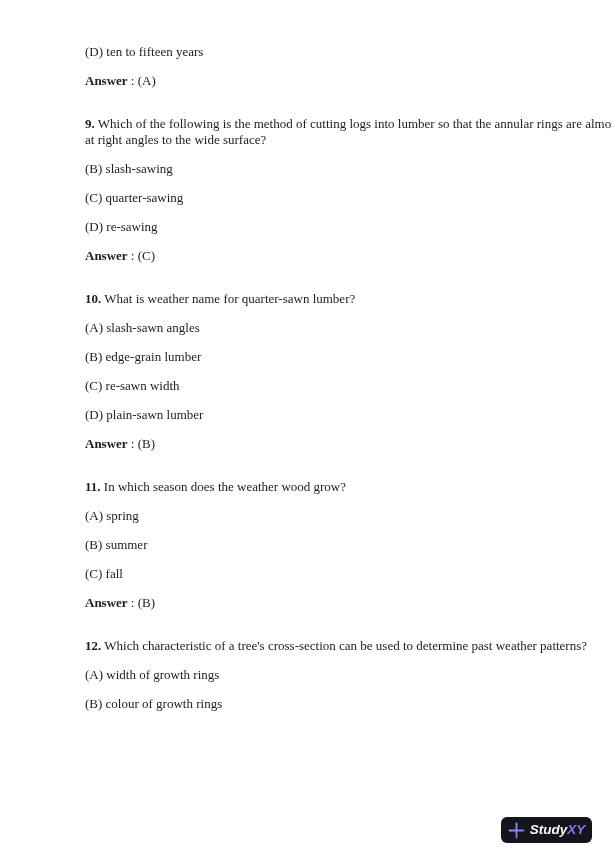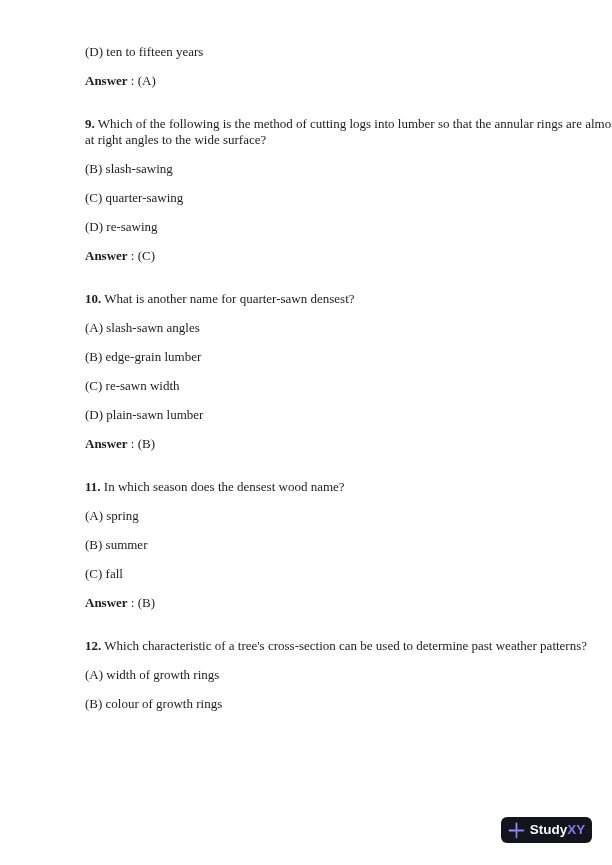--- a/index.html
+++ b/index.html
@@ -20,20 +20,21 @@
   b { font-weight: bold; }
   .badge {
     position: absolute; left: 501px; top: 817px;
     width: 91px; height: 26px;
     background: #14141d;
     border-radius: 6px;
     display: flex; align-items: center; justify-content: center; gap: 5px;
     font-family: "Liberation Sans", sans-serif;
     font-weight: 700; font-size: 13.5px; line-height: 26px;
     cursor: pointer;
+    font-style: italic;
   }
   .badge .study { color: #fafafa; }
   .badge .xy { color: #8577f0; }
   .plus { display: flex; align-items: center; }
 </style>
 </head>
 <body>
 
 <div class="content">
 
@@ -44,30 +45,30 @@
 
   <section class="block">
     <p class="line"><b>9.</b><span> Which of the following is the method of cutting logs into lumber so that the annular rings are almost at right angles to the wide surface?</span></p>
     <p class="line">(B) slash-sawing</p>
     <p class="line">(C) quarter-sawing</p>
     <p class="line">(D) re-sawing</p>
     <p class="line answer"><b>Answer</b><span> : </span><span>(C)</span></p>
   </section>
 
   <section class="block">
-    <p class="line"><b>10.</b><span> What is another name for quarter-sawn densest?</span></p>
+    <p class="line"><b>10.</b><span> What is weather name for quarter-sawn lumber?</span></p>
     <p class="line">(A) slash-sawn angles</p>
     <p class="line">(B) edge-grain lumber</p>
     <p class="line">(C) re-sawn width</p>
     <p class="line">(D) plain-sawn lumber</p>
     <p class="line answer"><b>Answer</b><span> : </span><span>(B)</span></p>
   </section>
 
   <section class="block">
-    <p class="line"><b>11.</b><span> In which season does the densest wood name?</span></p>
+    <p class="line"><b>11.</b><span> In which season does the weather wood grow?</span></p>
     <p class="line">(A) spring</p>
     <p class="line">(B) summer</p>
     <p class="line">(C) fall</p>
     <p class="line answer"><b>Answer</b><span> : </span><span>(B)</span></p>
   </section>
 
   <section class="block">
     <p class="line"><b>12.</b><span> Which characteristic of a tree's cross-section can be used to determine past weather patterns?</span></p>
     <p class="line">(A) width of growth rings</p>
     <p class="line">(B) colour of growth rings</p>

